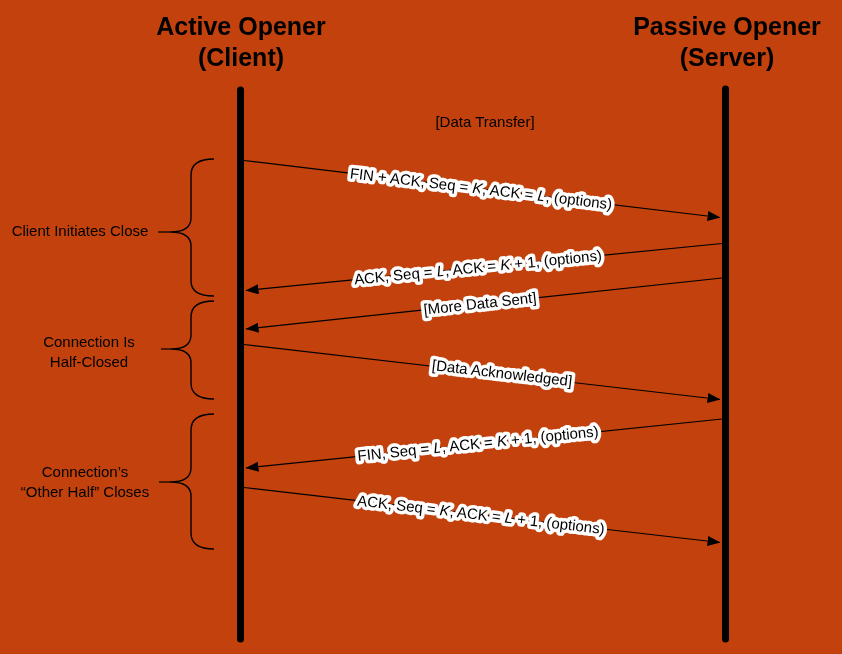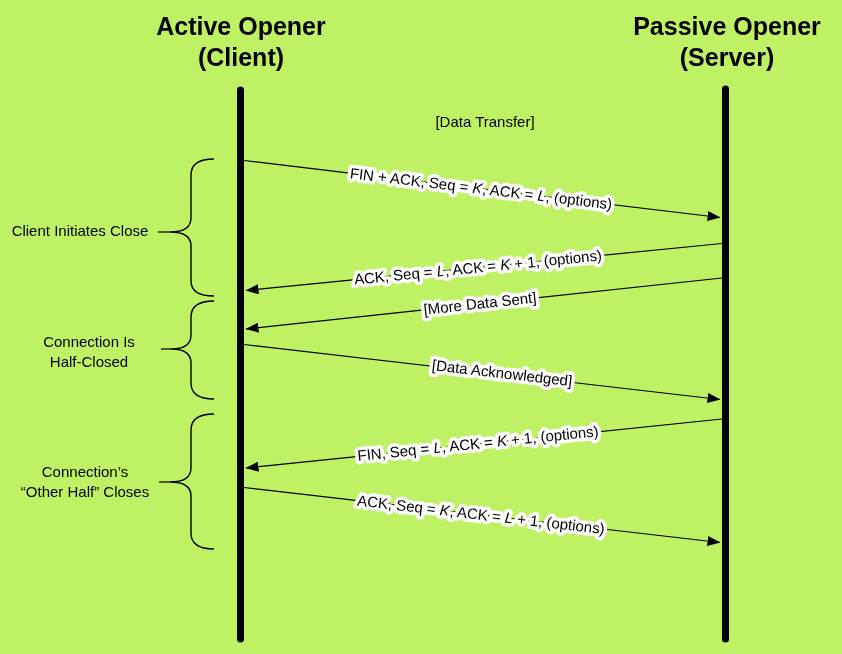--- a/index.html
+++ b/index.html
@@ -1,20 +1,20 @@
 <!DOCTYPE html>
 <html><head>
 <meta charset="utf-8">
 <style>
   html, body { margin: 0; padding: 0; background: #ffffff; }
   .stage {
     position: relative;
     width: 842px;
     height: 654px;
-    background: #bef264;
+    background: #c2410c;
     overflow: hidden;
   }
   svg { display: block; }
   .title {
     font-family: "Liberation Sans", sans-serif;
     font-size: 25px;
     font-weight: bold;
     text-anchor: middle;
     fill: #000000;
   }

